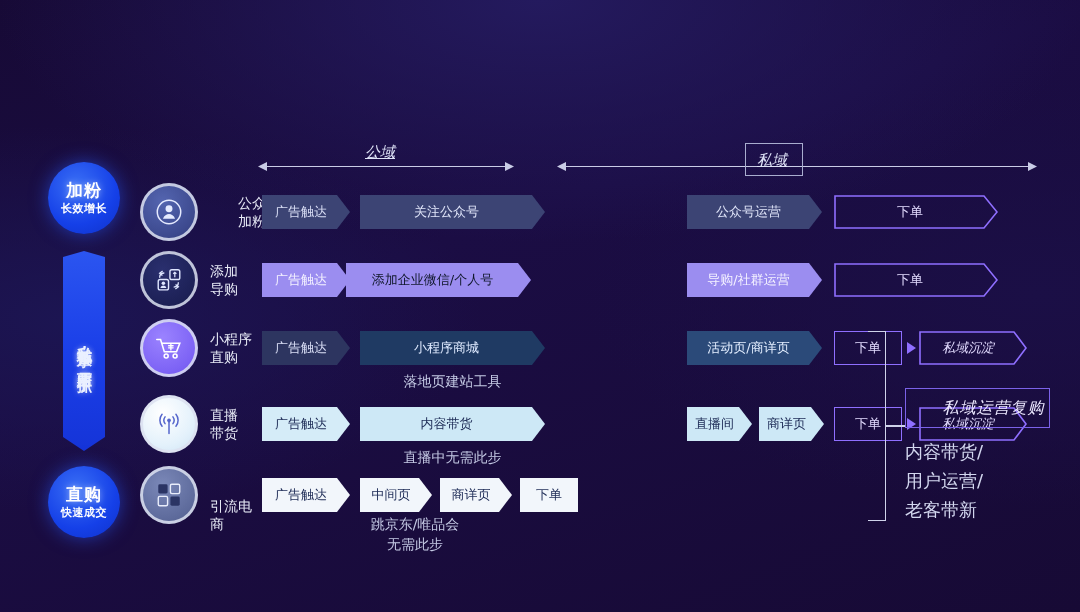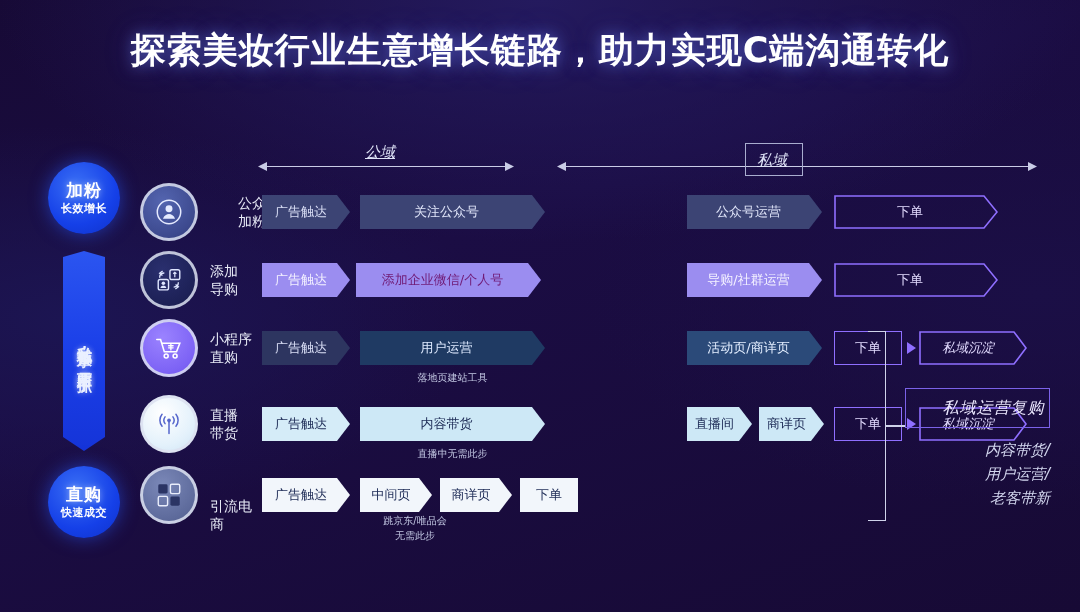--- a/index.html
+++ b/index.html
@@ -78,21 +78,21 @@
   .chev {
     position:relative; height:34px; display:inline-flex;
     align-items:center; justify-content:center;
     font-size:13px; font-family:"DejaVu Sans","Liberation Sans",sans-serif;
     white-space:nowrap; vertical-align:top;
     margin-right:9px;
   }
   .chev.solid { clip-path: polygon(0 0, calc(100% - 13px) 0, 100% 50%, calc(100% - 13px) 100%, 0 100%); }
   .chev.rect { }
   .note {
-    position:absolute; font-size:10px; color:#c4c9e4; text-align:center;
+    position:absolute; font-size:14px; color:#c4c9e4; text-align:center;
     line-height:1.45; font-family:"DejaVu Sans","Liberation Sans",sans-serif;
   }
 
   .outline-chev {
     position:relative; height:34px; display:inline-flex; align-items:center; justify-content:center;
     font-size:13px; color:#e3dcff; white-space:nowrap; vertical-align:top; margin-right:0;
     font-family:"DejaVu Sans","Liberation Sans",sans-serif;
   }
   .outline-chev .bd { position:absolute; inset:0; }
   .outline-rect {
@@ -118,31 +118,30 @@
 
   
   .bracket { position:absolute; border:1.5px solid #cfd3ea; border-left:none; }
   .rbox {
     position:absolute; border:1.5px solid #7b62e8; color:#ece8ff;
     display:flex; align-items:center; justify-content:center;
     font-size:16px; font-family:"DejaVu Sans","Liberation Sans",sans-serif;
     font-style:italic; letter-spacing:1px;padding-left:32px;
   }
   .rnote {
-    position:absolute; text-align:right; font-size:15px; color:#d3d7ef;
-    line-height:1.6; font-style:italic;
+    position:absolute; text-align:left; font-size:18px; color:#d3d7ef;
+    line-height:1.6; 
     font-family:"DejaVu Sans","Liberation Sans",sans-serif;
   }
 </style>
 </head>
 <body>
 
 <div class="stage">
 
-  <div class="title">探索美妆行业生意增长链路，助力实现C端沟通转化</div>
 
   <div class="axis" style="left:265px; top:166px; width:240px;"></div>
   <svg style="position:absolute;left:258px;top:159px;width:256px;height:15px;">
     <polygon points="0,7.5 9,3 9,12" fill="#c9cce6"></polygon>
     <polygon points="256,7.5 247,3 247,12" fill="#c9cce6"></polygon>
   </svg>
   <div class="axis-lbl" style="left:365px; top:143px;">公域</div>
 
   <div class="axis" style="left:565px; top:166px; width:465px;"></div>
   <svg style="position:absolute;left:557px;top:159px;width:480px;height:15px;">
@@ -213,21 +212,21 @@
           <path d="M22.8 25.6 26 23.2l-3-2.5" stroke-width="1.4"></path>
         </svg>
       </div>
     </div>
     <div class="rowlabel" style="white-space:pre-line;">添加
 导购</div>
     <div class="flow">
       <span class="chev solid" style="position:absolute;left:0;top:12px;width:88px;background:#9b8df0;color:#f3f0ff;">
         <span style="transform:translateX(-5px)">广告触达</span>
       </span>
-      <span class="chev solid" style="position:absolute;left:94px;top:12px;width:185px;background:#9b8df0;color:#701a75;">
+      <span class="chev solid" style="position:absolute;left:84px;top:12px;width:185px;background:#9b8df0;color:#0f172a;">
         <span style="transform:translateX(-6px)">添加企业微信/个人号</span>
       </span>
       <span class="chev solid" style="position:absolute;left:425px;top:12px;width:135px;background:#9b8df0;color:#f5f3ff;">
         <span style="transform:translateX(-6px)">导购/社群运营</span>
       </span>
       <span class="outline-chev" style="position:absolute;left:572px;top:12px;width:164px;">
         <svg class="bd" viewBox="0 0 164 34" preserveAspectRatio="none">
           <polygon points="1,1 150,1 163,17 150,33 1,33" fill="none" stroke="#8f6fff" stroke-width="1.6"></polygon>
         </svg>
         <span style="position:relative;transform:translateX(-6px)">下单</span>
@@ -246,21 +245,21 @@
         </svg>
       </div>
     </div>
     <div class="rowlabel" style="white-space:pre-line;">小程序
 直购</div>
     <div class="flow">
       <span class="chev solid" style="position:absolute;left:0;top:12px;width:88px;background:#2d3560;color:#d9def5;">
         <span style="transform:translateX(-5px)">广告触达</span>
       </span>
       <span class="chev solid" style="position:absolute;left:98px;top:12px;width:185px;background:#1f3a63;color:#dfeaff;">
-        <span style="transform:translateX(-6px)">用户运营</span>
+        <span style="transform:translateX(-6px)">小程序商城</span>
       </span>
       <div class="note" style="left:98px;top:52px;width:185px;white-space:pre-line;">落地页建站工具</div>
       <span class="chev solid" style="position:absolute;left:425px;top:12px;width:135px;background:#2b4a79;color:#e3eeff;">
         <span style="transform:translateX(-6px)">活动页/商详页</span>
       </span>
       <span class="outline-rect" style="position:absolute;left:572px;top:12px;width:68px;">
         <span>下单</span>
       </span>
       <span class="tri" style="position:absolute;left:645px;top:23px;margin-top:0;"></span>
       <span class="outline-chev" style="position:absolute;left:657px;top:12px;width:108px;">

